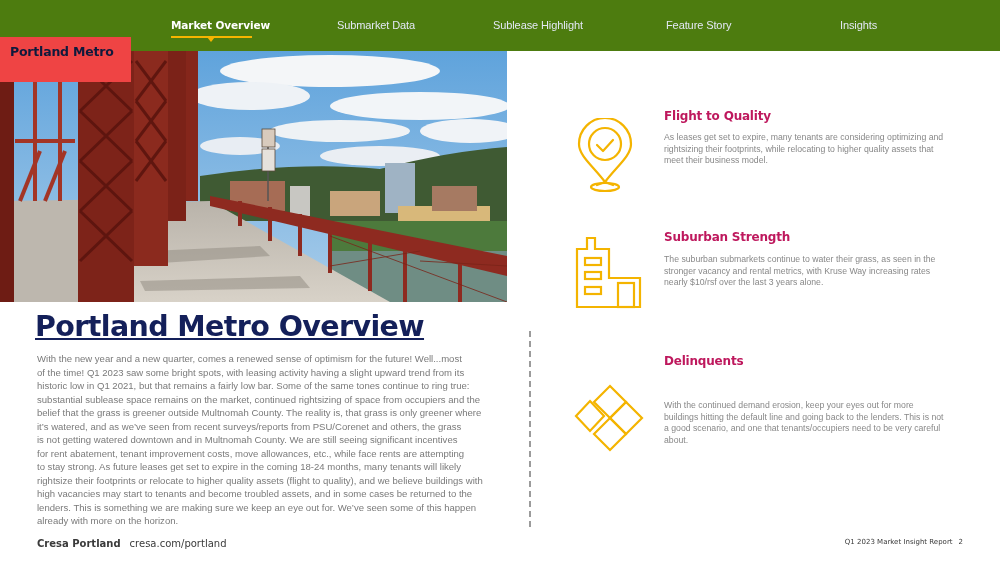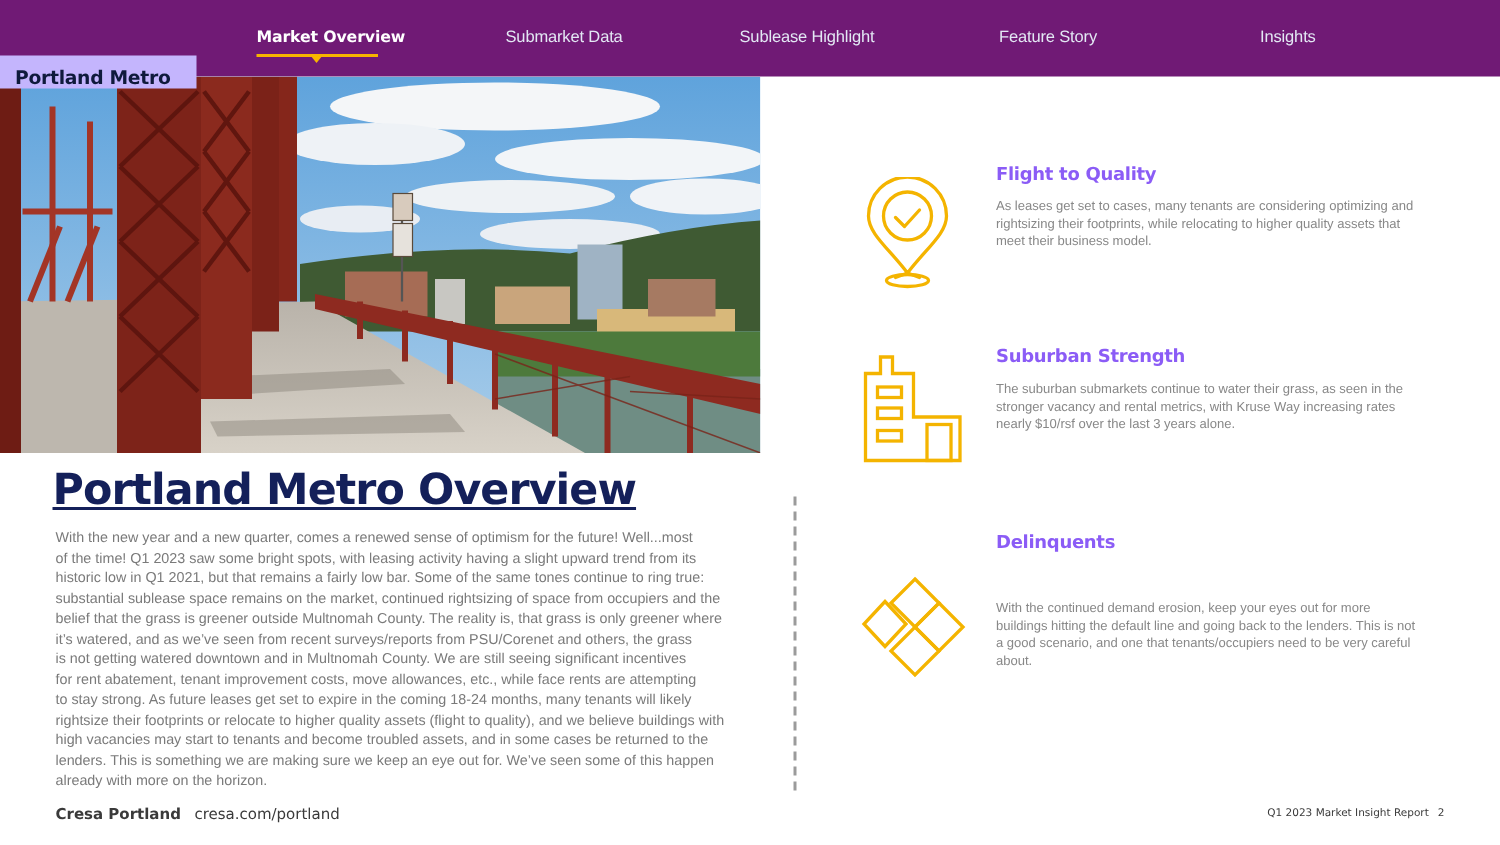--- a/index.html
+++ b/index.html
@@ -1,21 +1,21 @@
 <!DOCTYPE html>
 <html><head>
   <meta charset="utf-8">
   <style>
     * { box-sizing: border-box; margin: 0; padding: 0; }
     html, body { width: 1000px; height: 563px; overflow: hidden; background: #ffffff; }
     body { position: relative; font-family: "Liberation Sans", sans-serif; }
 
     .topnav {
       position: absolute; left: 0; top: 0; width: 1000px; height: 51px;
-      background: #701a75;
+      background: #4d7c0f;
     }
     .nav-item {
       position: absolute; top: 19px; font-size: 11px; color: #e3e8f4;
       white-space: nowrap; letter-spacing: -0.1px;
     }
     .nav-item.active { font-weight: bold; color: #ffffff; font-family: "DejaVu Sans", sans-serif; font-size: 10.5px; }
     .nav-underline {
       position: absolute; left: 171px; top: 36px; width: 81px; height: 2px; background: #f7b500;
     }
     .nav-caret {
@@ -23,22 +23,22 @@
       border-left: 4px solid transparent; border-right: 4px solid transparent;
       border-top: 5px solid #f7b500;
     }
 
     .hero {
       position: absolute; left: 0; top: 51px; width: 507px; height: 251px; overflow: hidden;
     }
     .hero svg { display: block; }
 
     .region-tag {
-      position: absolute; left: 0; top: 37px; width: 131px; height: 22px;
-      background: #c4b5fd; z-index: 5;
+      position: absolute; left: 0; top: 37px; width: 131px; height: 45px;
+      background: #ef4444; z-index: 5;
     }
     .region-tag span {
       position: absolute; left: 10px; top: 7px; font-family: "DejaVu Sans", sans-serif;
       font-weight: bold; font-size: 12.5px; color: #0f1a3c; letter-spacing: -0.2px;
     }
 
     .page-title {
       position: absolute; left: 35px; top: 310px; font-family: "DejaVu Sans", sans-serif;
       font-weight: bold; font-size: 28.5px; color: #14205a; letter-spacing: -0.6px; white-space: nowrap; text-decoration: underline;
     }
@@ -51,21 +51,21 @@
 
     .divider {
       position: absolute; left: 529px; top: 331px; width: 0; height: 196px;
       border-left: 2px dashed #9b9b9b;
     }
 
     .feature { position: absolute; left: 0; width: 1000px; }
     .feature .icon { position: absolute; left: 573px; }
     .feature h3 {
       position: absolute; left: 664px; font-family: "DejaVu Sans", sans-serif; font-weight: bold;
-      font-size: 12px; color: #8b5cf6; white-space: nowrap; letter-spacing: -0.2px;
+      font-size: 12px; color: #be185d; white-space: nowrap; letter-spacing: -0.2px;
     }
     .feature .desc {
       position: absolute; left: 664px; width: 300px; font-size: 8.7px; line-height: 11.5px; color: #888888;
     }
     .feature .desc p { white-space: nowrap; }
 
     .footer-left {
       position: absolute; left: 37px; top: 538px; font-size: 10px; color: #3a3a3a; font-weight: bold;
       font-family: "DejaVu Sans", sans-serif; white-space: nowrap;
     }
@@ -210,21 +210,21 @@
     <g fill="none" stroke="#f4b400" stroke-width="2.2" stroke-linejoin="round" stroke-linecap="round">
       <path d="M32 64 C20 48 6 38 6 26 A26 26 0 0 1 58 26 C58 38 44 48 32 64 Z"></path>
       <circle cx="32" cy="26" r="16"></circle>
       <path d="M24 27 L30 33 L40 22"></path>
       <path d="M24 67 L32 64 L40 67"></path>
       <ellipse cx="32" cy="69" rx="14" ry="4"></ellipse>
     </g>
   </svg>
   <h3 style="top:109px">Flight to Quality</h3>
   <div class="desc" style="top:132px">
-    <p>As leases get set to cases, many tenants are considering optimizing and</p>
+    <p>As leases get set to expire, many tenants are considering optimizing and</p>
     <p>rightsizing their footprints, while relocating to higher quality assets that</p>
     <p>meet their business model.</p>
   </div>
 </section>
 
 <section class="feature" style="top:0">
   <svg class="icon" style="top:235px" width="70" height="74" viewBox="0 0 70 74">
     <g fill="none" stroke="#f4b400" stroke-width="2.2" stroke-linejoin="miter">
       <path d="M4 72 L4 14 L14 14 L14 3 L22 3 L22 14 L36 14 L36 43 L67 43 L67 72 Z"></path>
       <rect x="12" y="23" width="16" height="7"></rect>

